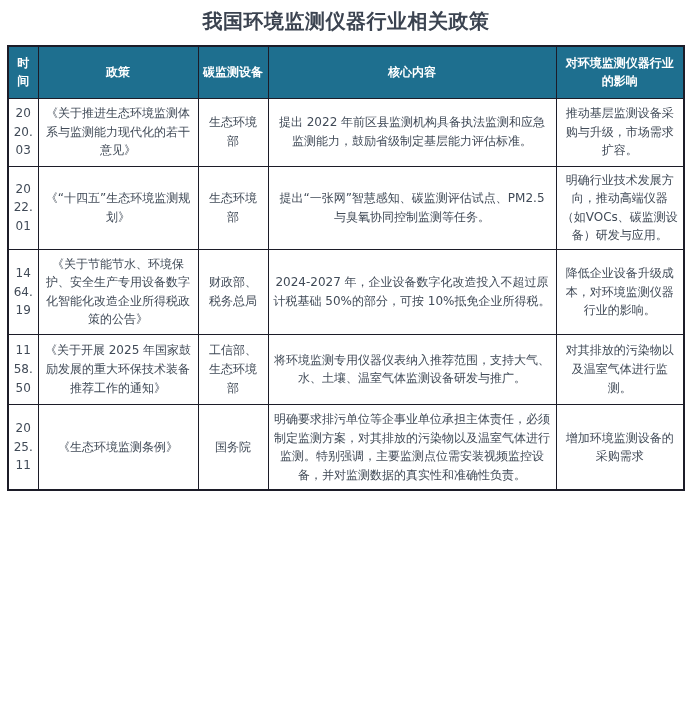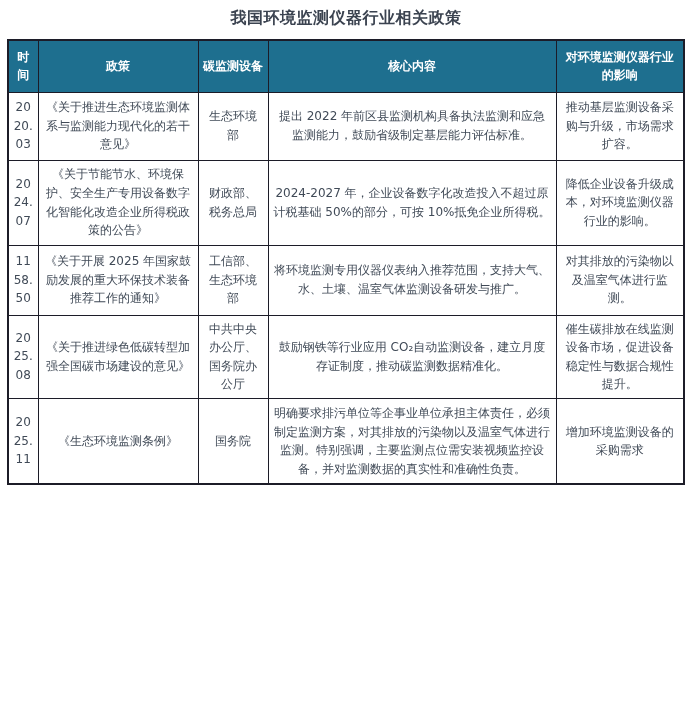--- a/index.html
+++ b/index.html
@@ -10,21 +10,21 @@
   }
   .page {
     width: 692px;
     height: 724px;
     box-sizing: border-box;
     background: #ffffff;
     padding-top: 8px;
   }
   .page-title {
     text-align: center;
-    font-size: 16px;
+    font-size: 20px;
     font-weight: bold;
     color: #3b4350;
     margin: 0 0 10px 0;
     letter-spacing: 0.5px;
   }
   table.policy-table {
     width: 676px;
     margin: 0 auto;
     border-collapse: collapse;
     table-layout: fixed;
@@ -90,40 +90,40 @@
       </tr>
     </thead>
     <tbody>
       <tr class="r1">
         <td class="time-cell">2020.03</td>
         <td>《关于推进生态环境监测体系与监测能力现代化的若干意见》</td>
         <td>生态环境部</td>
         <td>提出 2022 年前区县监测机构具备执法监测和应急监测能力，鼓励省级制定基层能力评估标准。</td>
         <td>推动基层监测设备采购与升级，市场需求扩容。</td>
       </tr>
+      <tr class="r3">
+        <td class="time-cell">2022.01</td>
+        <td>《“十四五”生态环境监测规划》</td>
+        <td>生态环境部</td>
+        <td>提出“一张网”智慧感知、碳监测评估试点、PM2.5与臭氧协同控制监测等任务。</td>
+        <td>明确行业技术发展方向，推动高端仪器（如VOCs、碳监测设备）研发与应用。</td>
+      </tr>
       <tr class="r4">
-        <td class="time-cell">2024.07</td>
+        <td class="time-cell">1464.19</td>
         <td>《关于节能节水、环境保护、安全生产专用设备数字化智能化改造企业所得税政策的公告》</td>
         <td>财政部、税务总局</td>
         <td>2024-2027 年，企业设备数字化改造投入不超过原计税基础 50%的部分，可按 10%抵免企业所得税。</td>
         <td>降低企业设备升级成本，对环境监测仪器行业的影响。</td>
       </tr>
       <tr class="r6">
         <td class="time-cell">1158.50</td>
         <td>《关于开展 2025 年国家鼓励发展的重大环保技术装备推荐工作的通知》</td>
         <td>工信部、生态环境部</td>
         <td>将环境监测专用仪器仪表纳入推荐范围，支持大气、水、土壤、温室气体监测设备研发与推广。</td>
         <td>对其排放的污染物以及温室气体进行监测。</td>
-      </tr>
-      <tr class="r7">
-        <td class="time-cell">2025.08</td>
-        <td>《关于推进绿色低碳转型加强全国碳市场建设的意见》</td>
-        <td>中共中央办公厅、国务院办公厅</td>
-        <td>鼓励钢铁等行业应用 CO₂自动监测设备，建立月度存证制度，推动碳监测数据精准化。</td>
-        <td>催生碳排放在线监测设备市场，促进设备稳定性与数据合规性提升。</td>
       </tr>
       <tr class="r8">
         <td class="time-cell">2025.11</td>
         <td>《生态环境监测条例》</td>
         <td>国务院</td>
         <td>明确要求排污单位等企事业单位承担主体责任，必须制定监测方案，对其排放的污染物以及温室气体进行监测。特别强调，主要监测点位需安装视频监控设备，并对监测数据的真实性和准确性负责。</td>
         <td>增加环境监测设备的采购需求</td>
       </tr>
     </tbody>
   </table>

